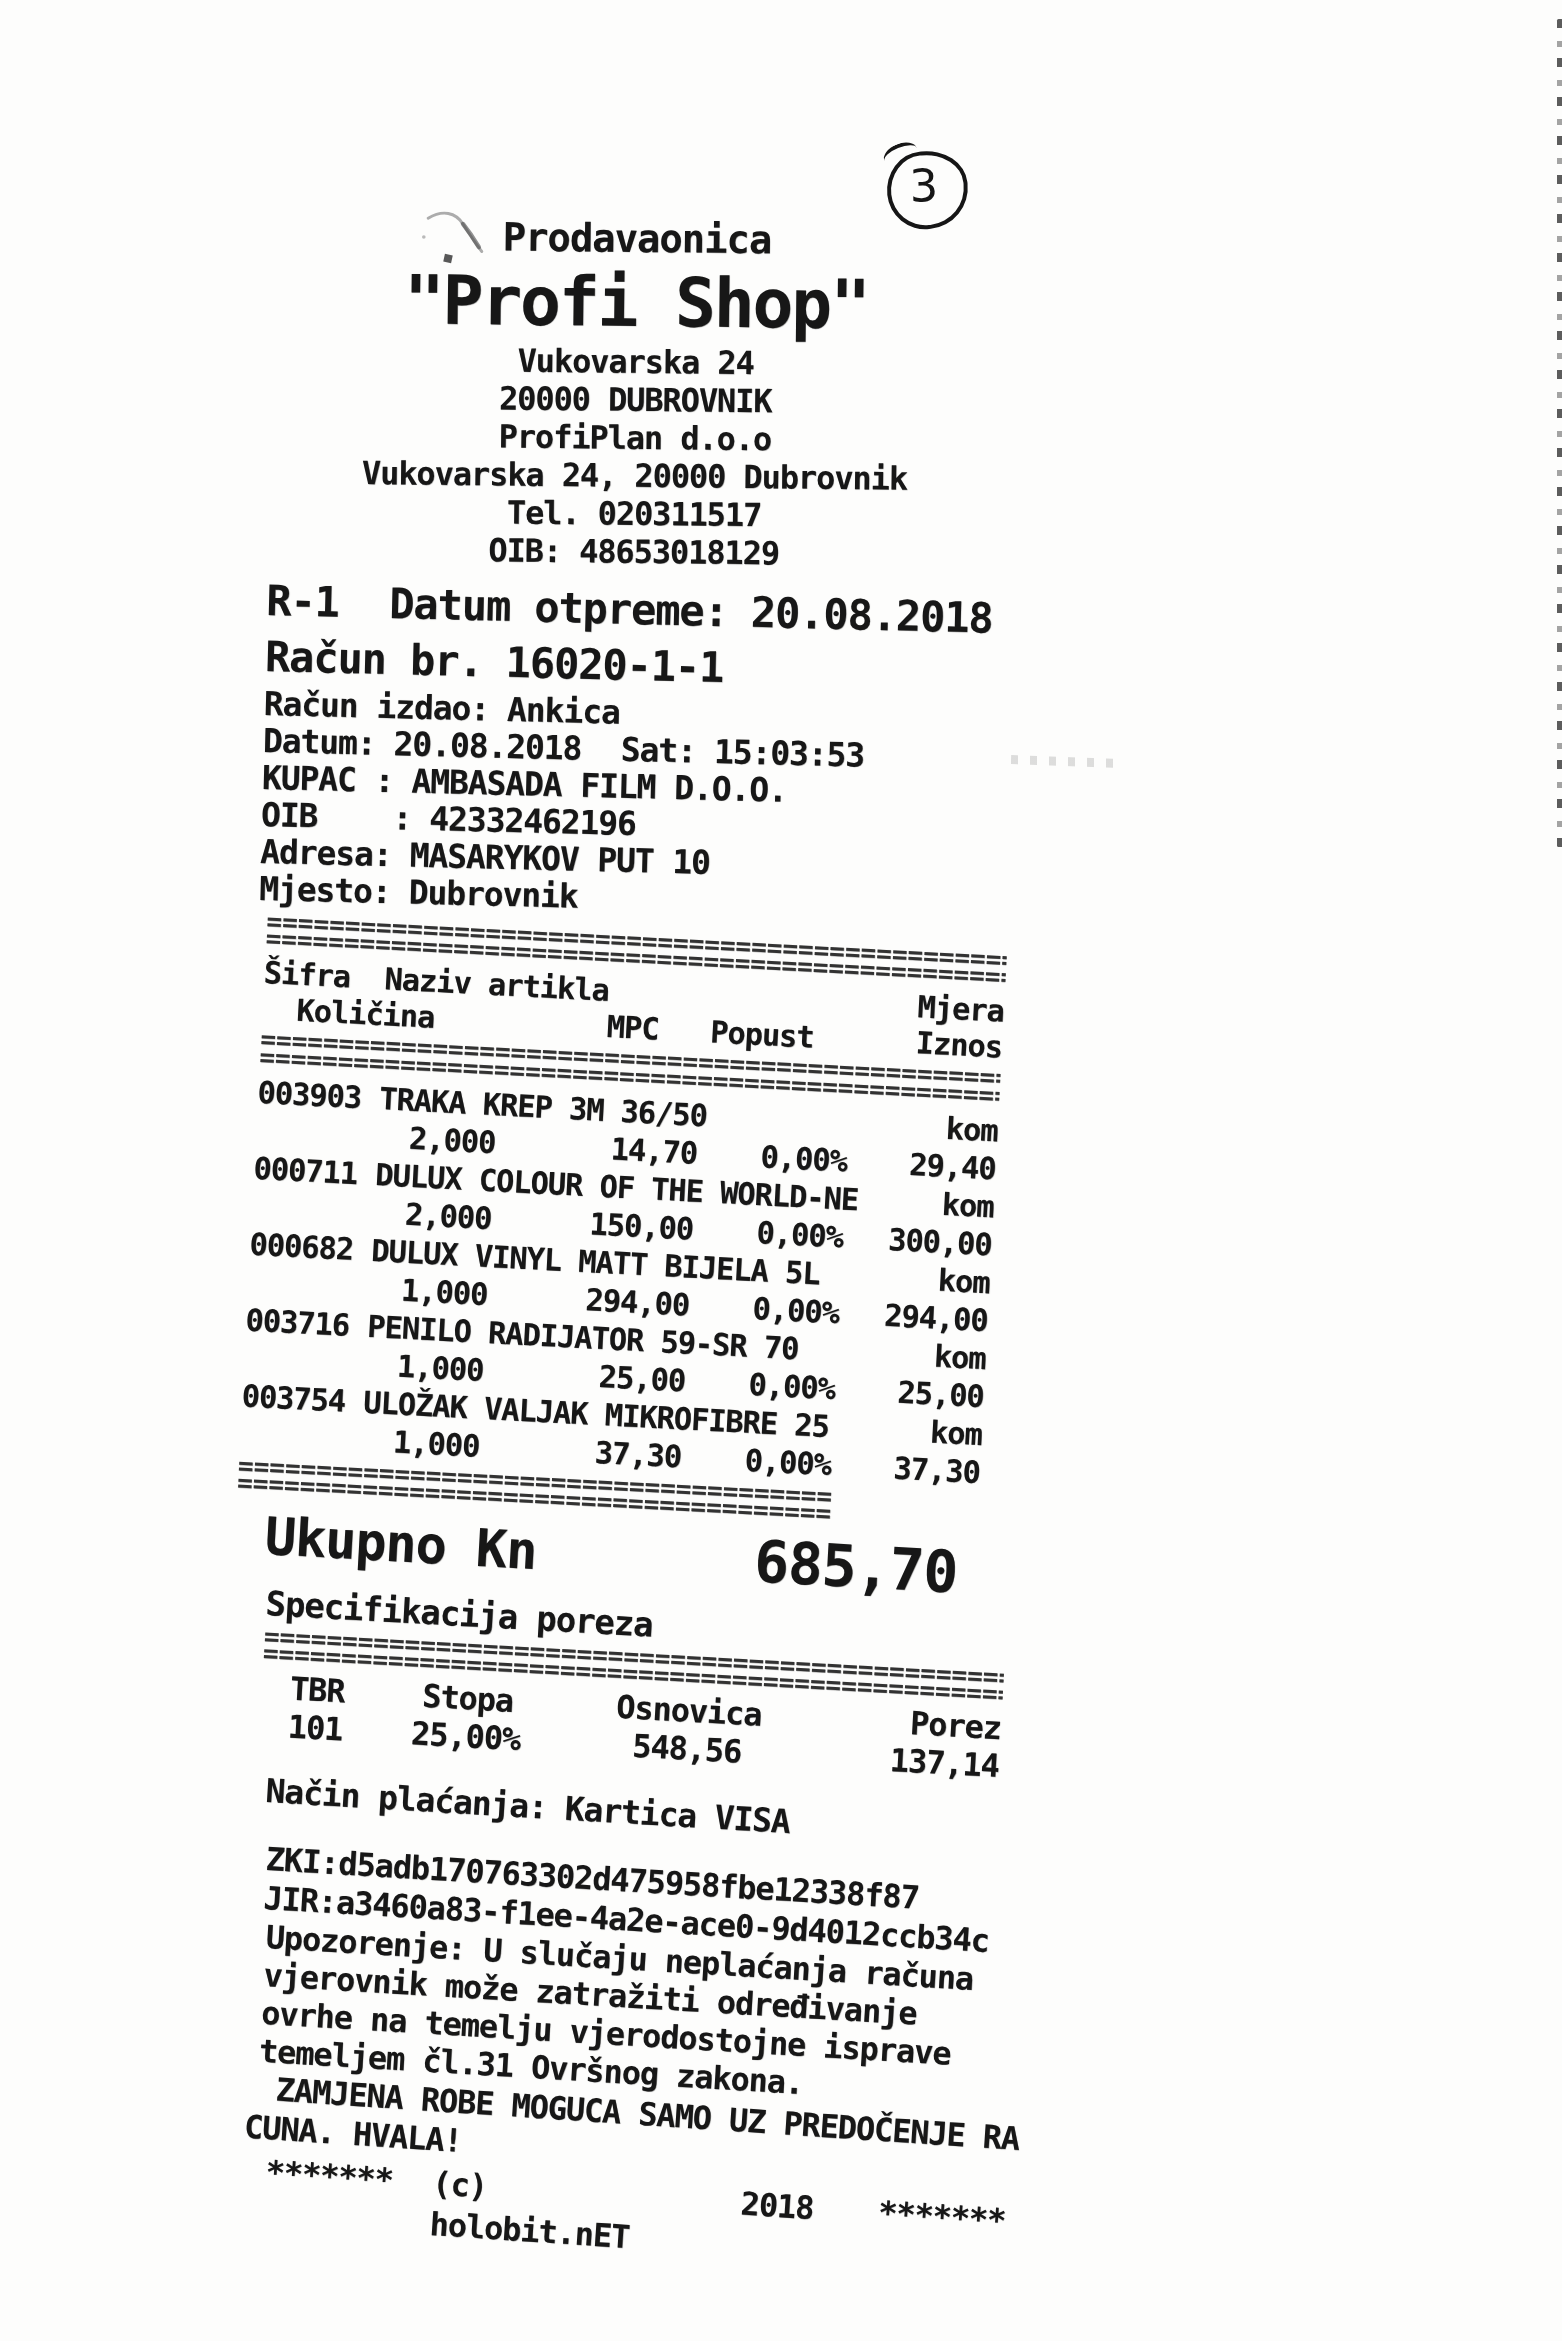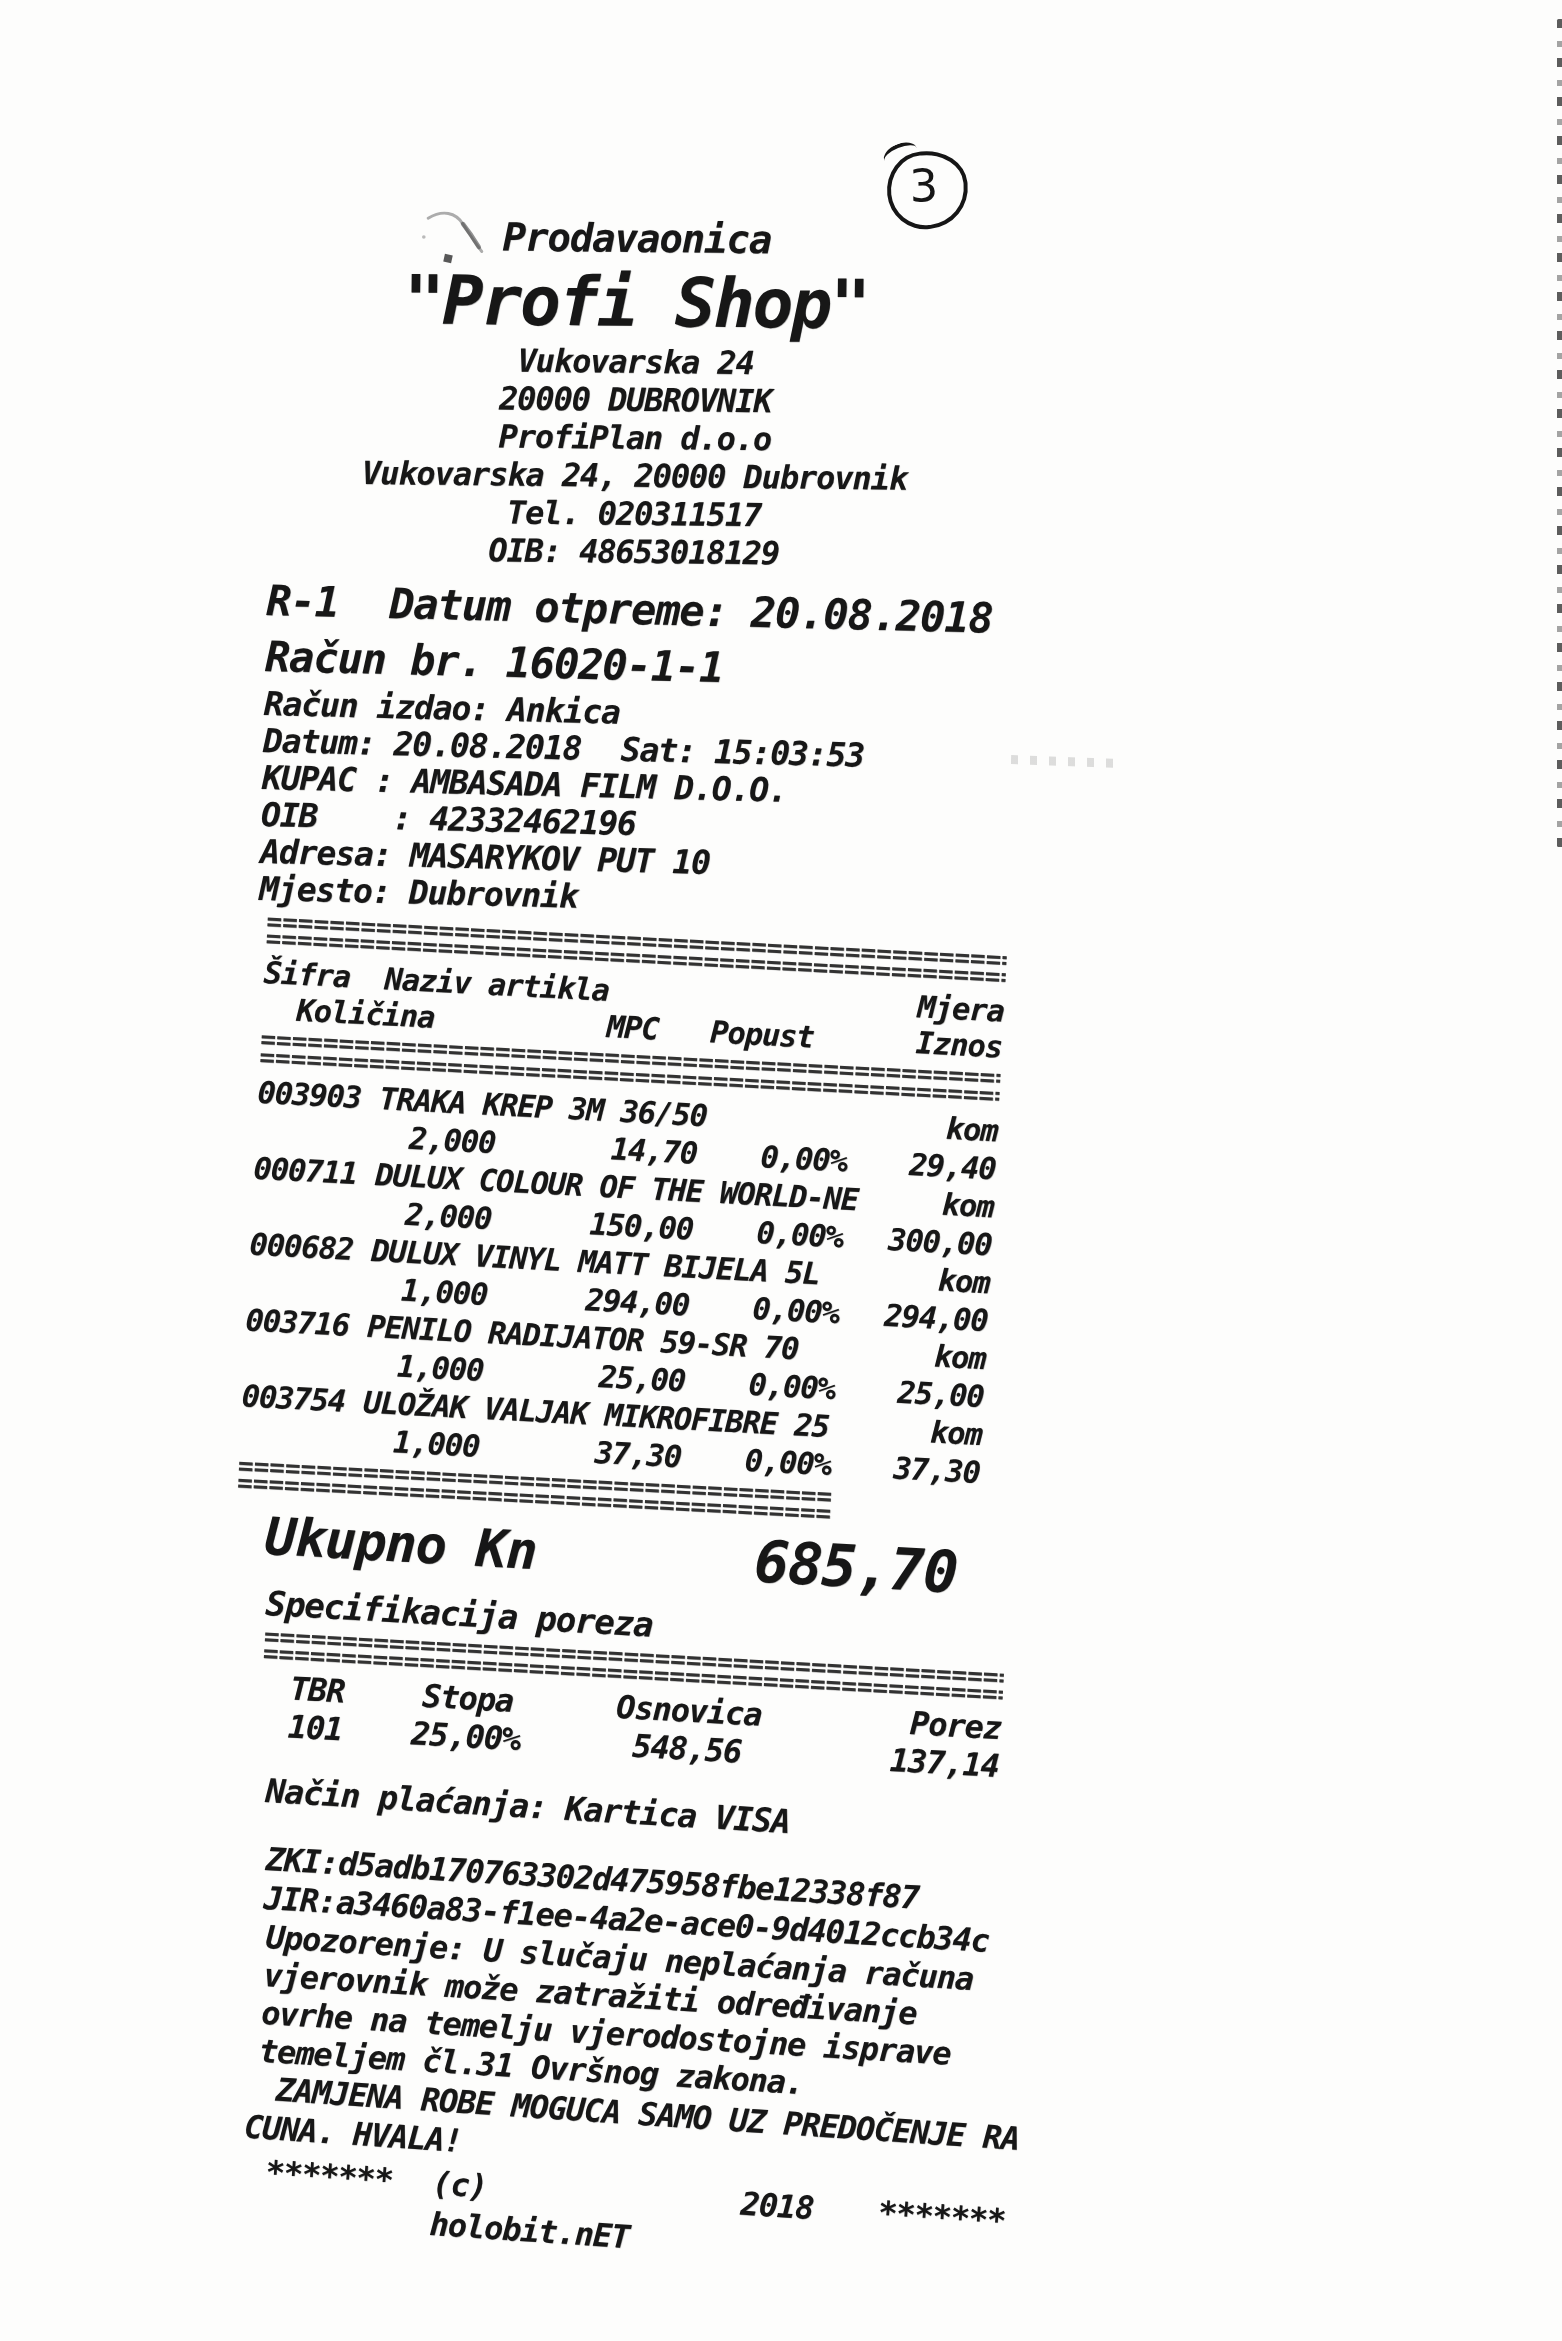--- a/index.html
+++ b/index.html
@@ -6,21 +6,20 @@
   body{
     width:1563px;height:2342px;position:relative;overflow:hidden;
     background:#fdfdfc;
     font-family:"DejaVu Sans Mono",monospace;
   }
   
   .receipt{
     position:absolute;left:267px;top:183px;width:741px;
     color:#171717;font-weight:700;letter-spacing:-1.1px;
     text-shadow:0.4px 0.4px 0.7px rgba(25,25,25,.45);
-    font-style:italic;
   }
   section{transform-origin:0 0;display:block;}
   .r06{transform:rotate(0.6deg);}
   .r14{transform:rotate(1.4deg);}
   .r30{transform:rotate(3.0deg);}
   .r32{transform:rotate(3.2deg);}
   .r34{transform:rotate(3.4deg);}
   .r38{transform:rotate(3.8deg);}
   .line{white-space:pre;}
   

